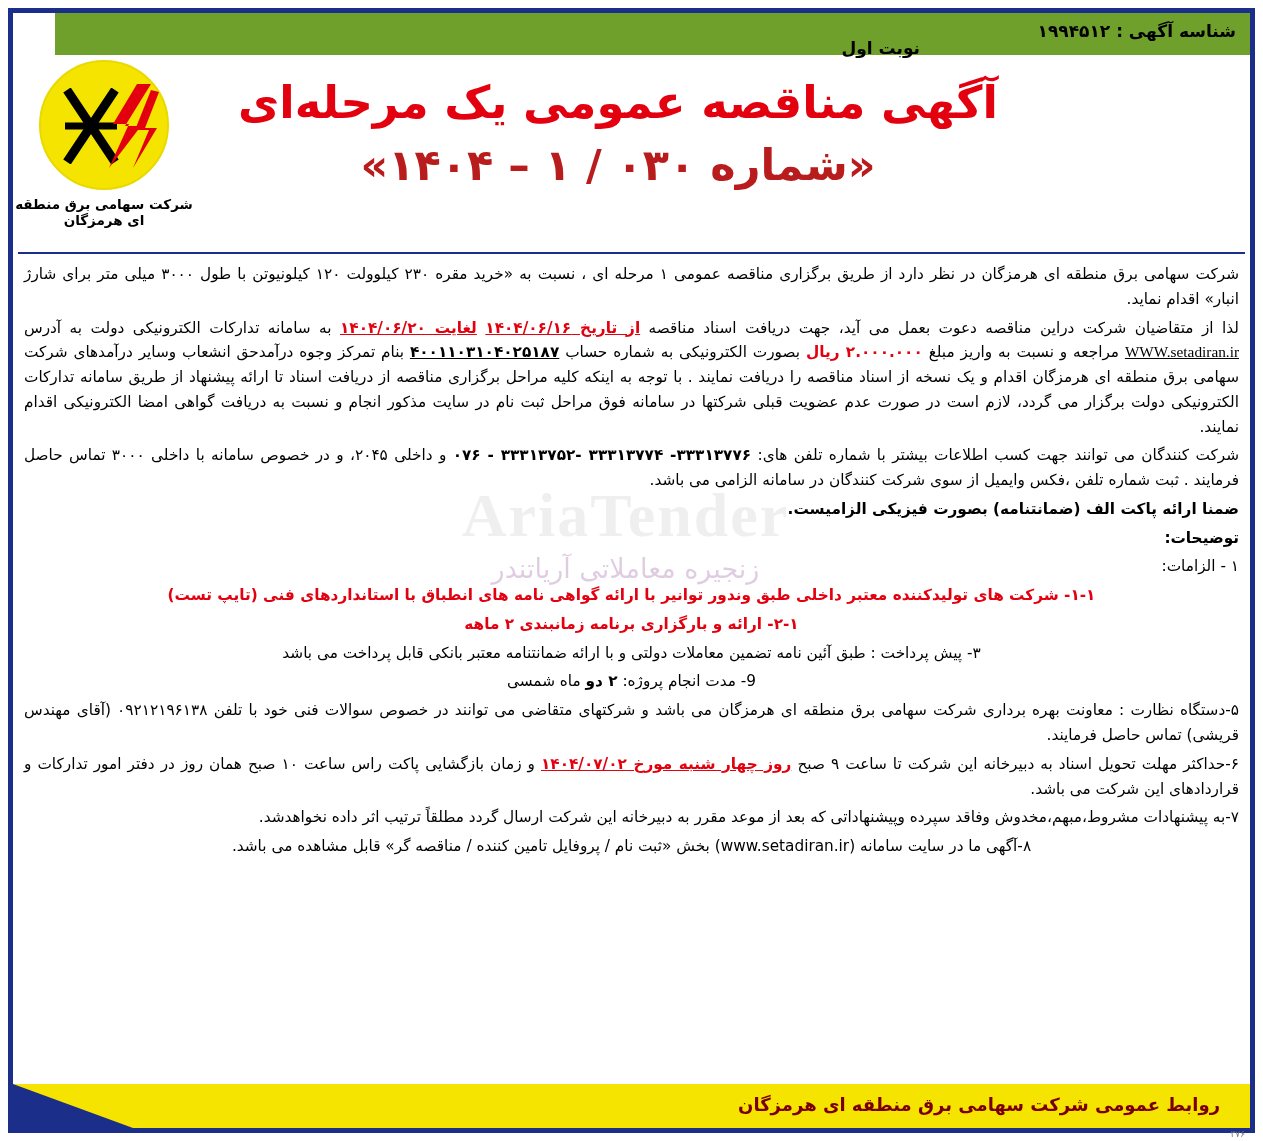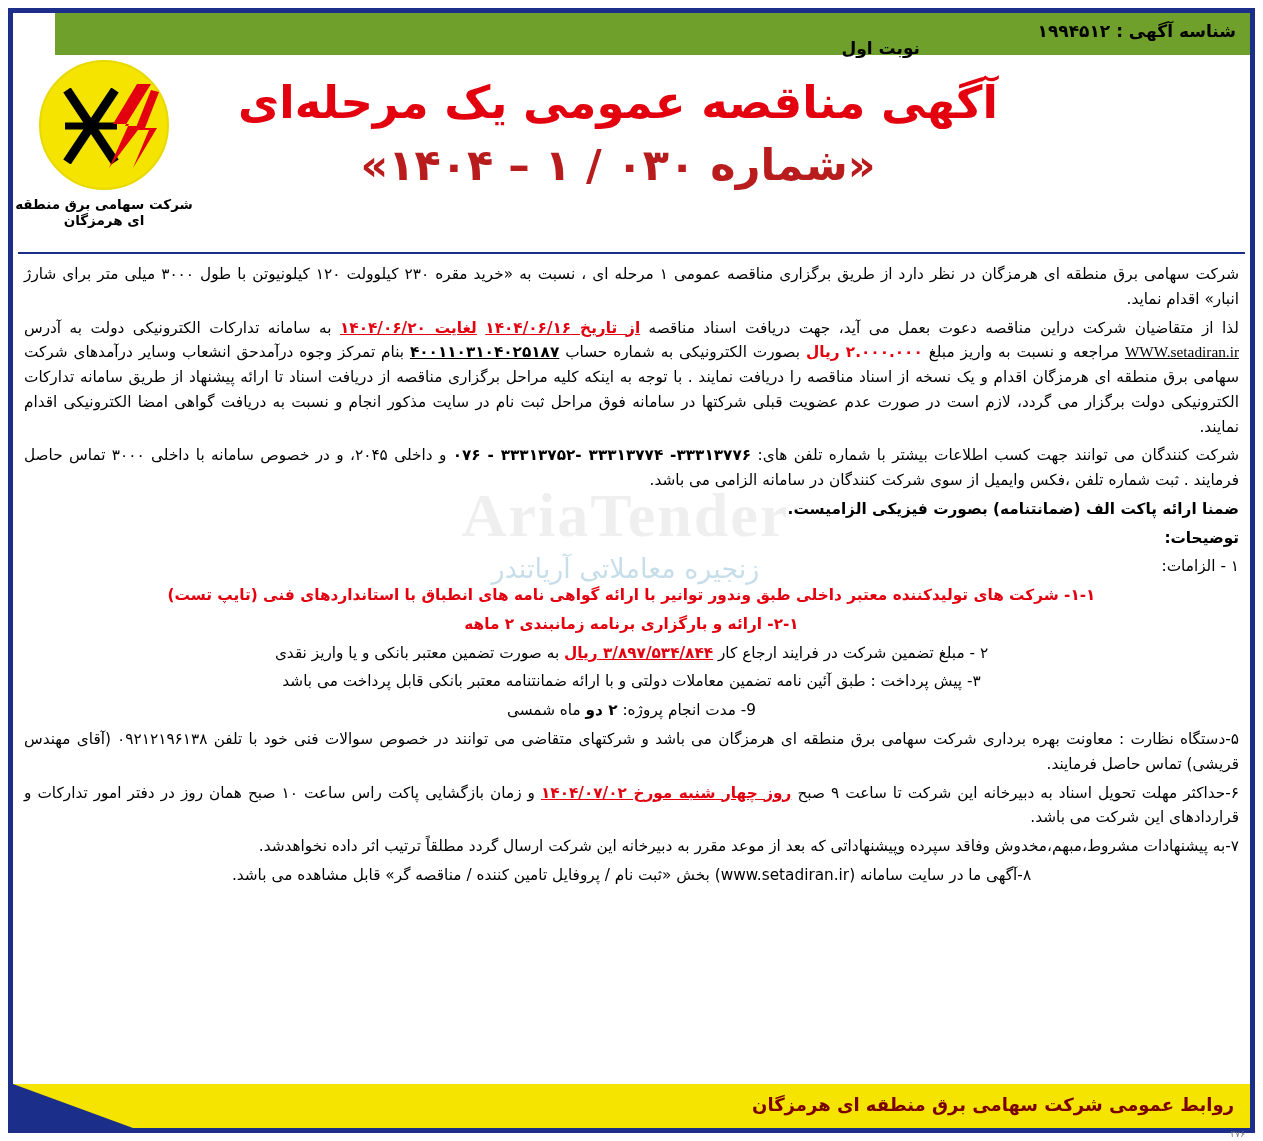--- a/index.html
+++ b/index.html
@@ -125,37 +125,37 @@
     text-align:center;
     pointer-events:none;
     opacity:0.22;
   }
   .watermark .wm1 {
     font-size:62px; color:#b9b9b9; font-weight:bold;
     font-family:"Liberation Serif", serif;
     letter-spacing:2px;
   }
   .watermark .wm2 {
-    font-size:27px; color:#0369a1; letter-spacing:10px;
+    font-size:27px; color:#701a75; letter-spacing:10px;
     margin-top:2px;
     font-family:"DejaVu Sans", sans-serif;
   }
 
   
   .bottom-band {
     position:absolute; left:13px; bottom:13px; width:1237px; height:44px;
     background:#f5e400;
   }
   .bottom-band .blue-tri {
     position:absolute; left:0; top:0; width:0; height:0;
     border-bottom:44px solid #1b2f8a;
     border-right:120px solid transparent;
   }
   .bottom-band .text {
-    position:absolute; right:16px; top:10px;
+    position:absolute; right:30px; top:10px;
     font-size:18px; font-weight:bold; color:#7a0000;
     font-family:"DejaVu Sans", sans-serif;
   }
   .corner-num {
     position:absolute; right:18px; bottom:2px;
     font-size:9px; color:#777;
   }
 </style>
 </head>
 <body>
@@ -211,23 +211,20 @@
     </p>
 
     <p class="b">ضمنا ارائه پاکت الف (ضمانتنامه) بصورت فیزیکی الزامیست.</p>
 
     <p class="section-title">توضیحات:</p>
 
     <p class="list-line">۱ - الزامات:</p>
     <p class="list-line list-red center">۱-۱- شرکت های تولیدکننده معتبر داخلی طبق وندور توانیر با ارائه گواهی نامه های انطباق با استانداردهای فنی (تایپ تست)</p>
     <p class="list-line list-red center">۲-۱- ارائه و بارگزاری برنامه زمانبندی ۲ ماهه</p>
 
-    <p class="list-line center">
-      <span>۲ - مبلغ تضمین شرکت در فرایند ارجاع کار  </span><span class="red u">۳/۸۹۷/۵۳۴/۸۴۴ ریال</span><span> به صورت تضمین معتبر بانکی  و یا واریز نقدی</span>
-    </p>
 
     <p class="list-line center">۳- پیش پرداخت : طبق آئین نامه تضمین معاملات دولتی و با ارائه ضمانتنامه معتبر بانکی قابل پرداخت می باشد</p>
 
     <p class="list-line center">
       <span>9- مدت انجام پروژه: </span><span class="b">۲ دو</span><span> ماه شمسی</span>
     </p>
 
     <p class="list-line justify">۵-دستگاه نظارت : معاونت بهره برداری شرکت سهامی برق منطقه ای هرمزگان می باشد و شرکتهای متقاضی می توانند در خصوص سوالات فنی خود با تلفن ۰۹۲۱۲۱۹۶۱۳۸ (آقای  مهندس قریشی) تماس حاصل فرمایند.</p>
 
     <p class="list-line justify">

